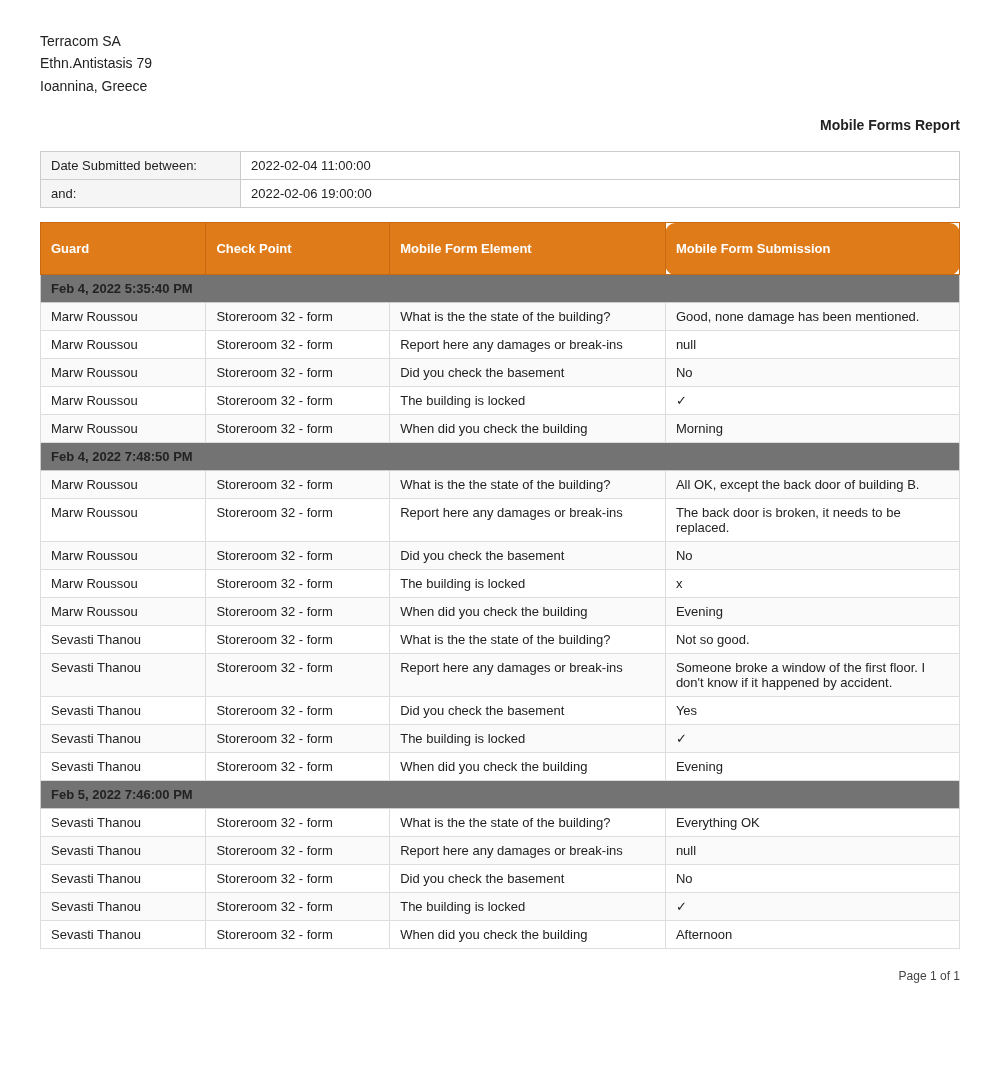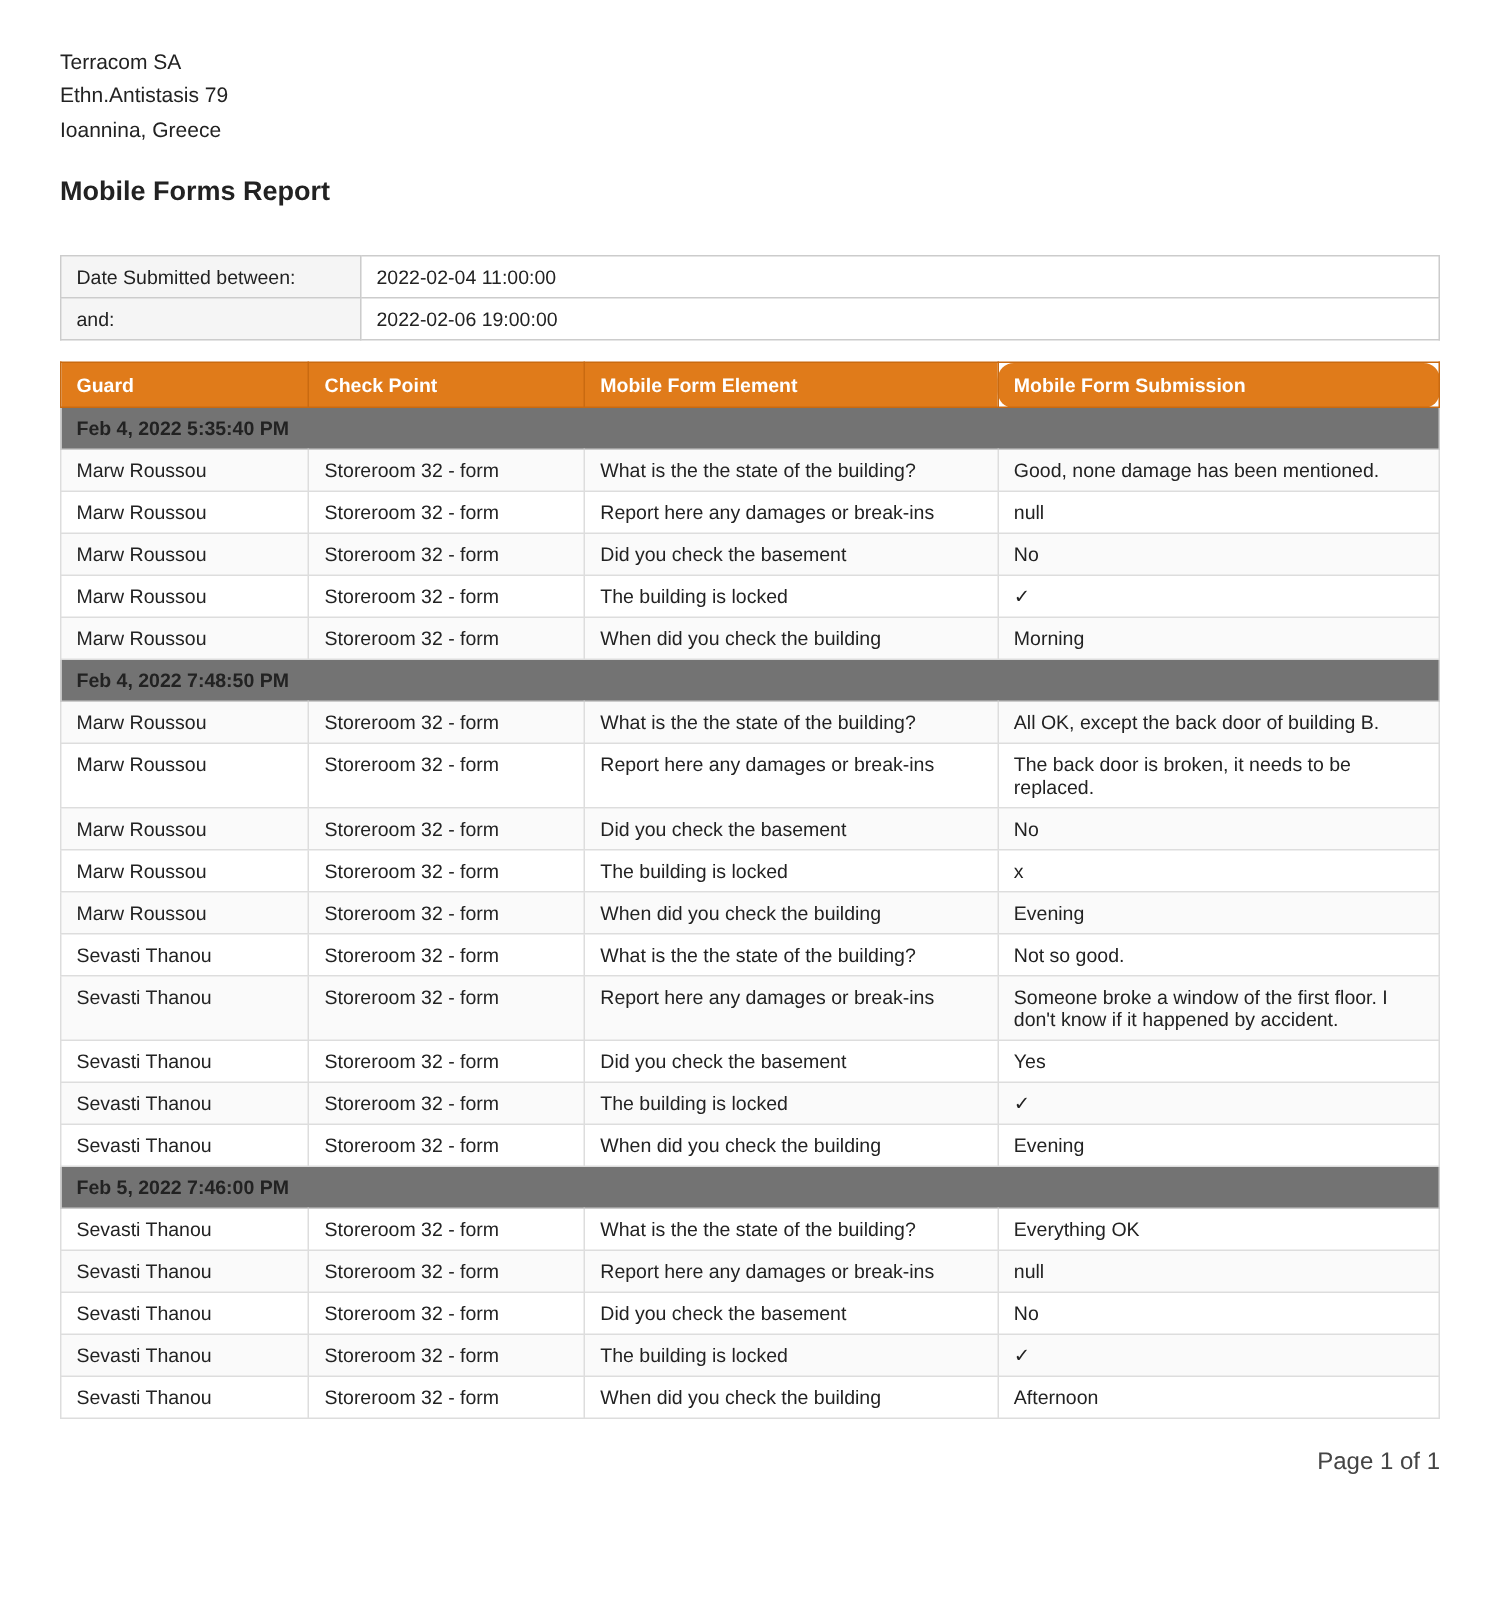--- a/index.html
+++ b/index.html
@@ -9,24 +9,24 @@
       background: #fff;
       color: #222;
       padding: 30px 40px;
     }
     .company-info {
       margin-bottom: 20px;
       font-size: 14px;
       line-height: 1.6;
     }
     .report-title {
-      text-align: left;
-      font-size: 18px;
+      text-align: right;
+      font-size: 14px;
       font-weight: bold;
-      margin-bottom: 32px;
+      margin-bottom: 18px;
     }
     .meta-table {
       width: 100%;
       border-collapse: collapse;
       margin-bottom: 14px;
       border: 1px solid #ccc;
     }
     .meta-table td {
       padding: 6px 10px;
       border: 1px solid #ccc;
@@ -37,21 +37,21 @@
       background: #f5f5f5;
     }
     .main-table {
       width: 100%;
       border-collapse: collapse;
       margin-bottom: 20px;
     }
     .main-table th {
       background: #e07b1a;
       color: #fff;
-      padding: 7px 10px;
+      padding: 18px 10px;
       text-align: left;
       font-weight: bold;
       border: 1px solid #c96a10;
     }
     .main-table td {
       padding: 6px 10px;
       border: 1px solid #ddd;
       vertical-align: top;
     }
     .main-table tr.group-header td {
@@ -64,21 +64,21 @@
     }
     .main-table tr.data-row td {
       background: #fff;
     }
     .col-guard { width: 18%; }
     .col-checkpoint { width: 20%; }
     .col-element { width: 30%; }
     .col-submission { width: 32%; border-radius: 11px; }
     .page-footer {
       text-align: right;
-      font-size: 16px;
+      font-size: 12px;
       color: #444;
       margin-top: 10px;
     }
   </style>
 </head>
 <body>
 
 <div class="company-info">
   <div>Terracom SA</div>
   <div>Ethn.Antistasis 79</div>

